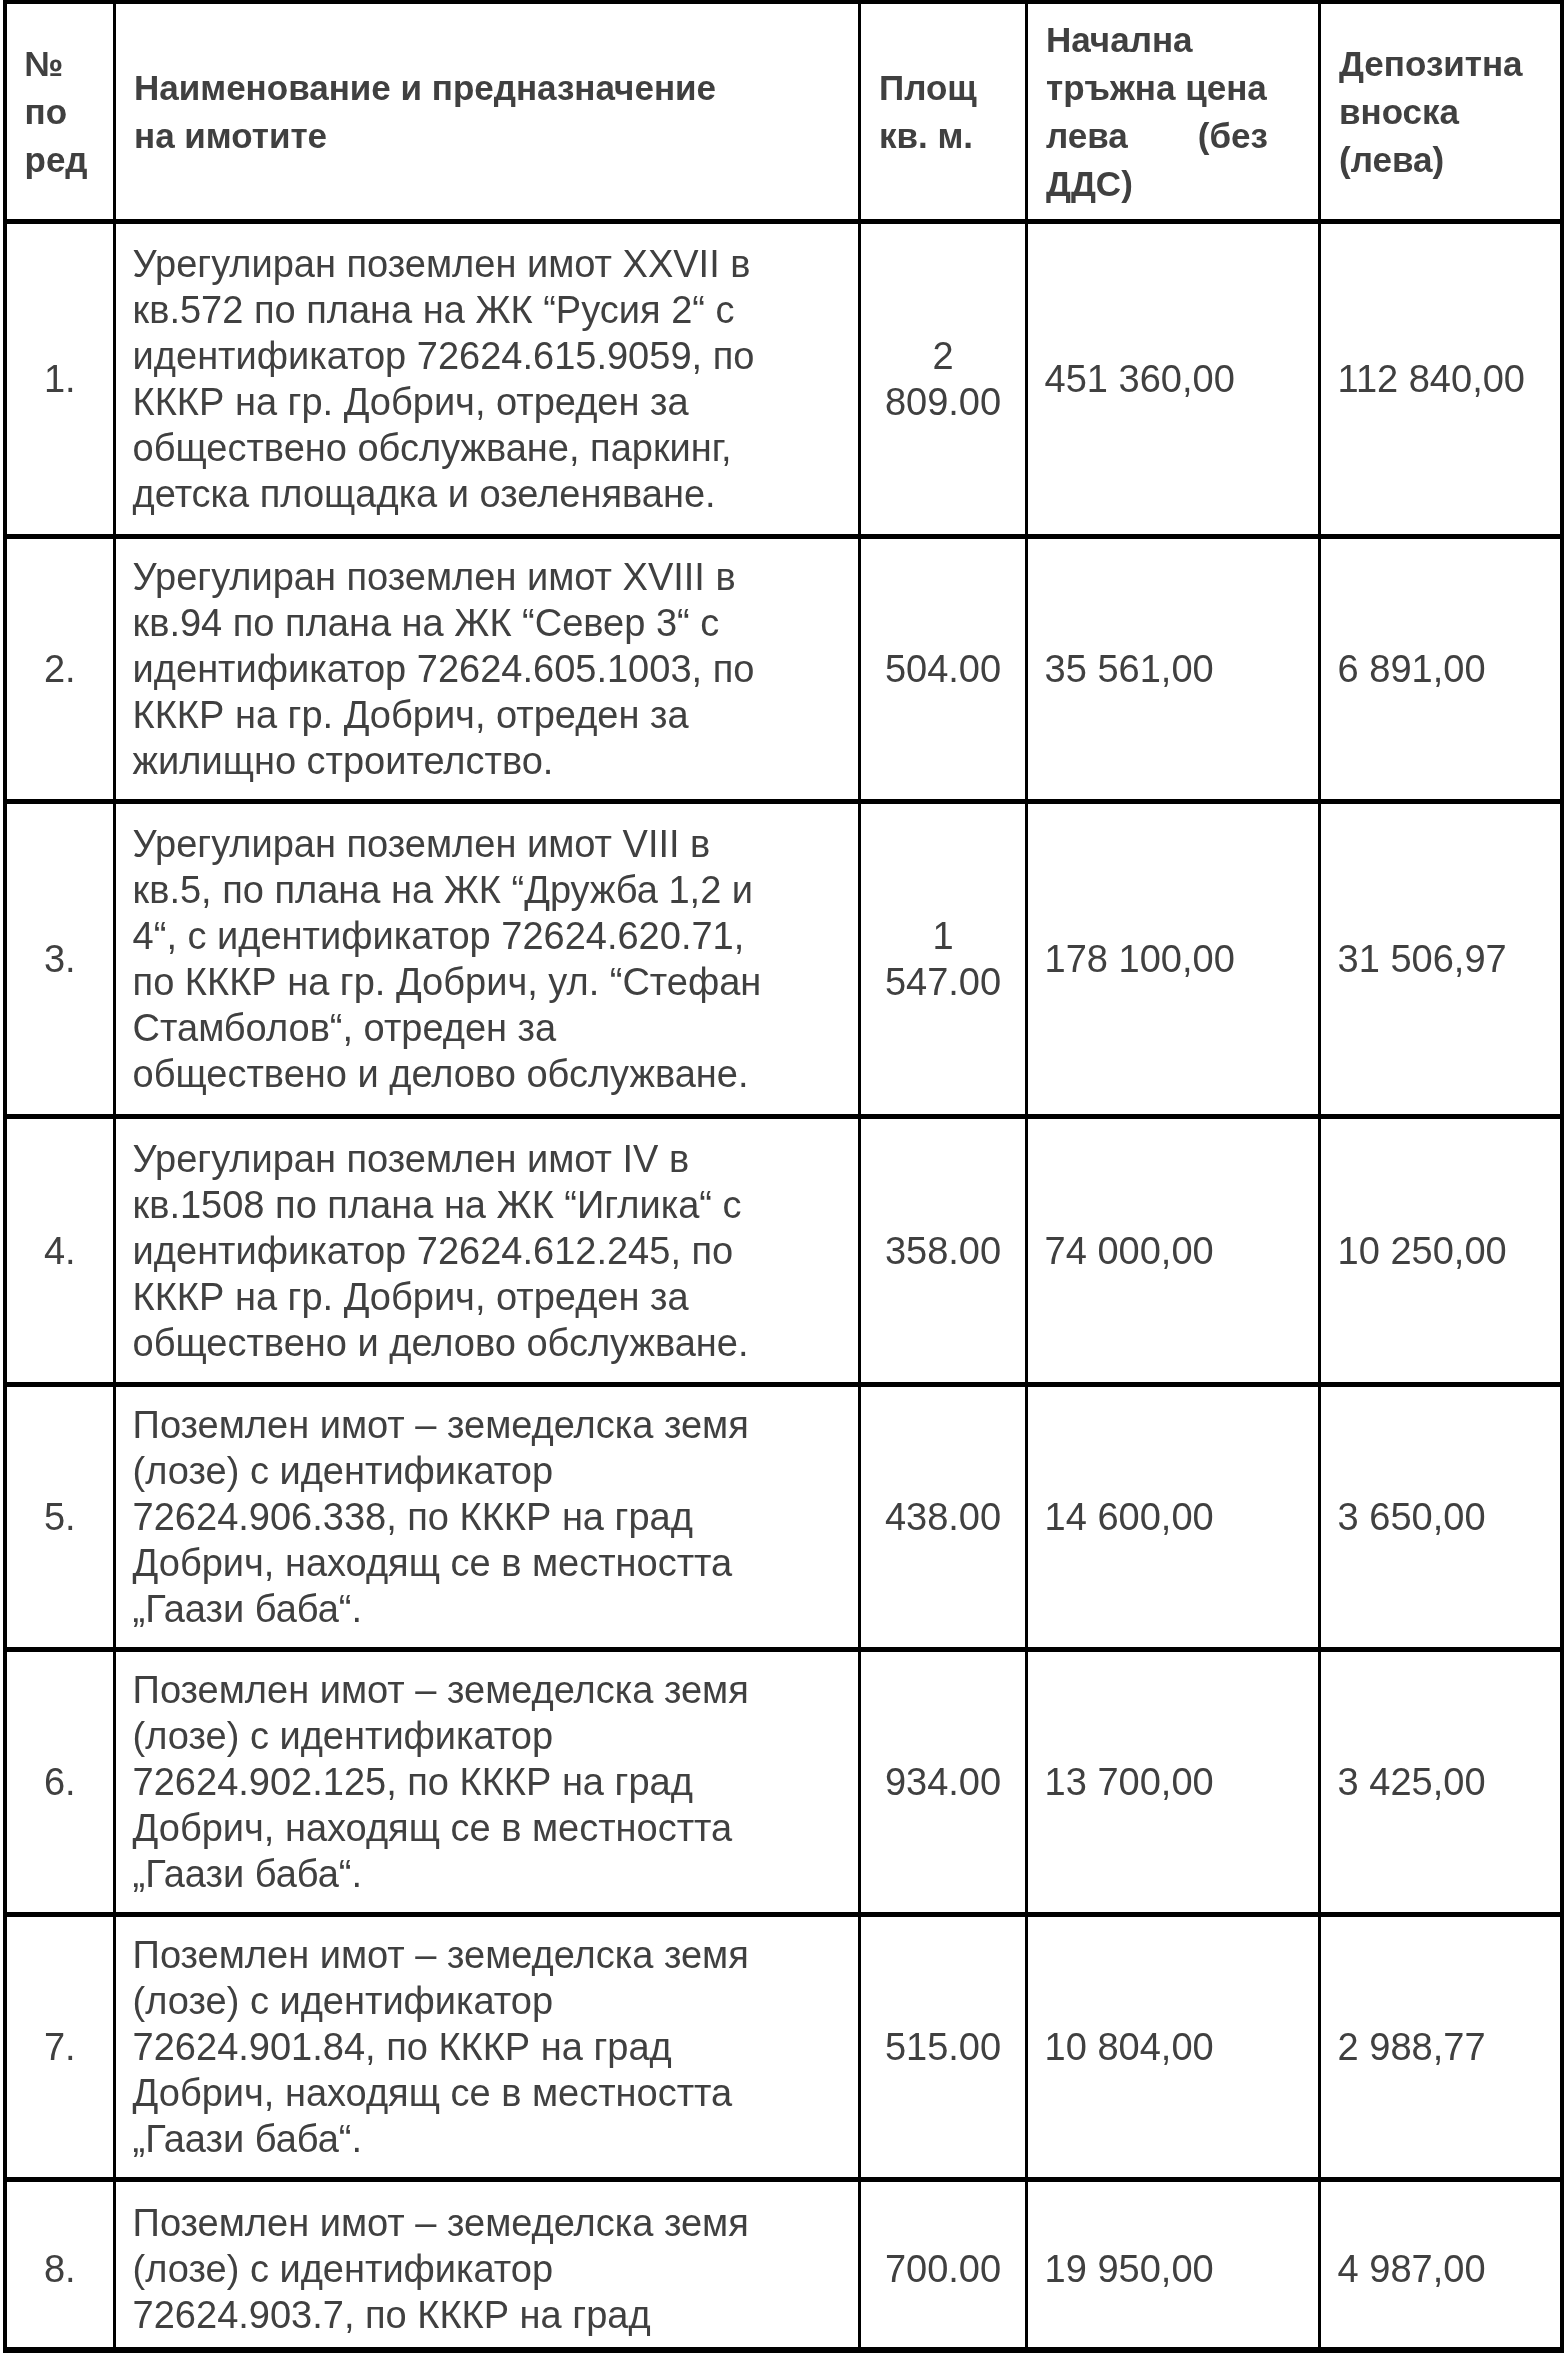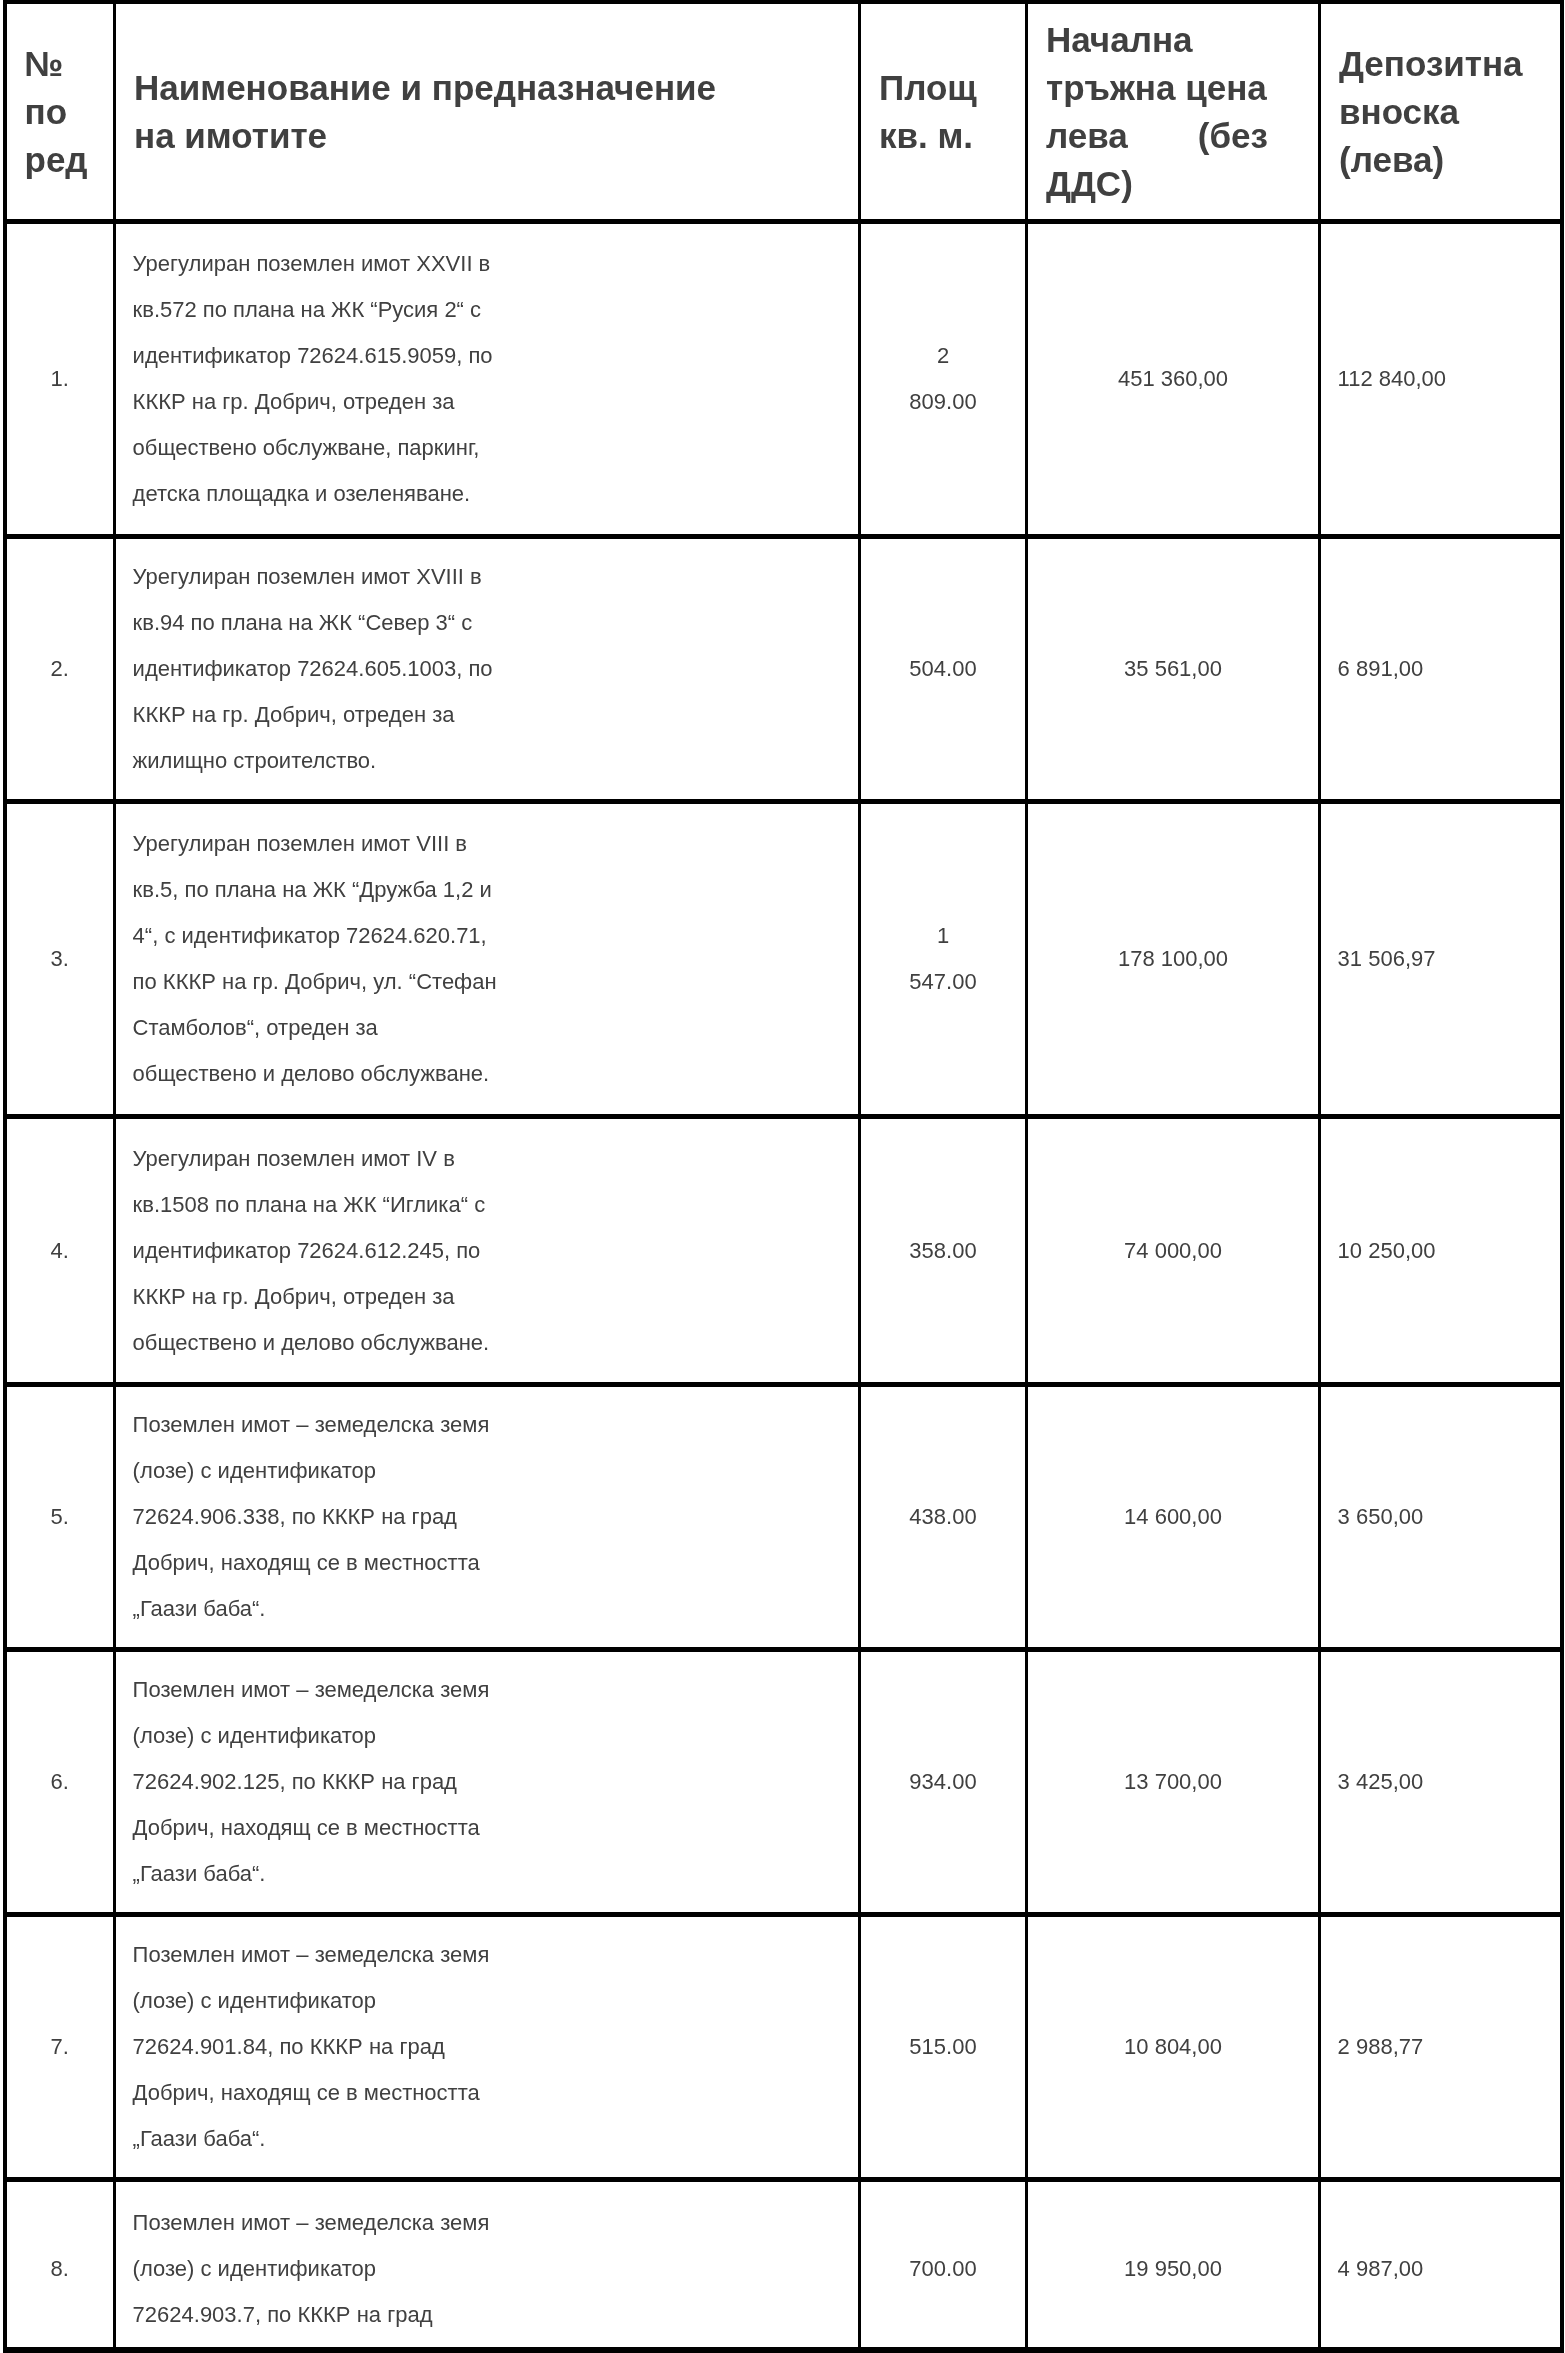--- a/index.html
+++ b/index.html
@@ -47,28 +47,28 @@
   table.props thead th {
     font-weight: bold;
     font-size: 35px;
     line-height: 48px;
     text-align: left;
     color: #404040;
     padding: 11.6px 16.6px 11.6px 18px;
   }
   
   table.props td {
-    font-size: 22px;
+    font-size: 38px;
     line-height: 46px;
     padding: 11.6px 16.6px;
   }
   td.c-num   { text-align: center; }
   td.c-name  { text-align: left; padding-left: 20px; padding-right: 33px; }
   td.c-area  { text-align: center; }
-  td.c-price { text-align: center; }
+  td.c-price { }
   td.c-dep   { text-align: left; }
 
   tr.h-header { height: 217px; }
   tr.h-380 { height: 315px; }
   tr.h-320 { height: 265px; }
   tr.h-324 { height: 268px; }
   tr.h-216 { height: 179px; }
 
   
   .bottom-bar {

